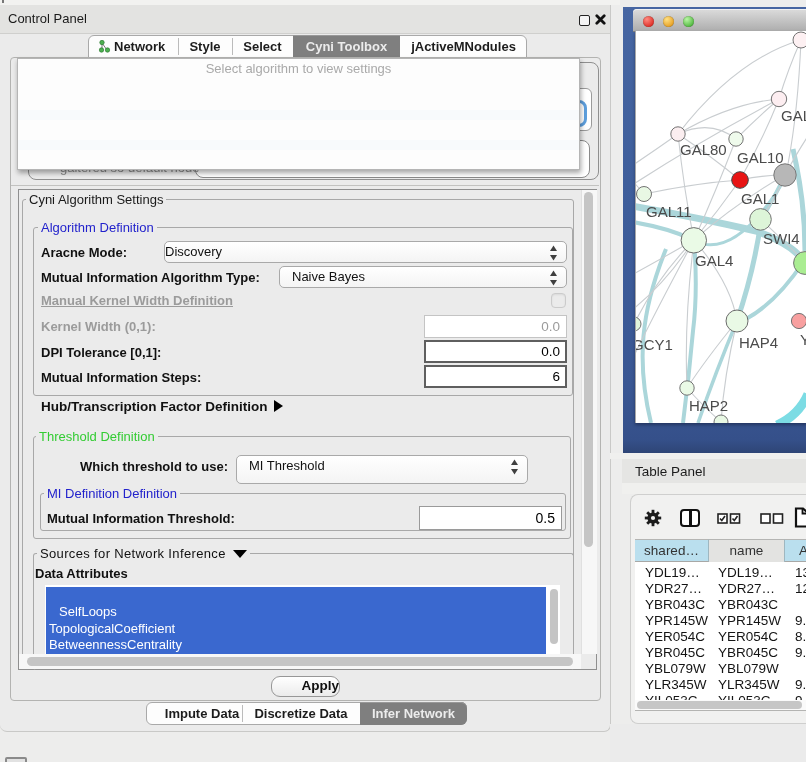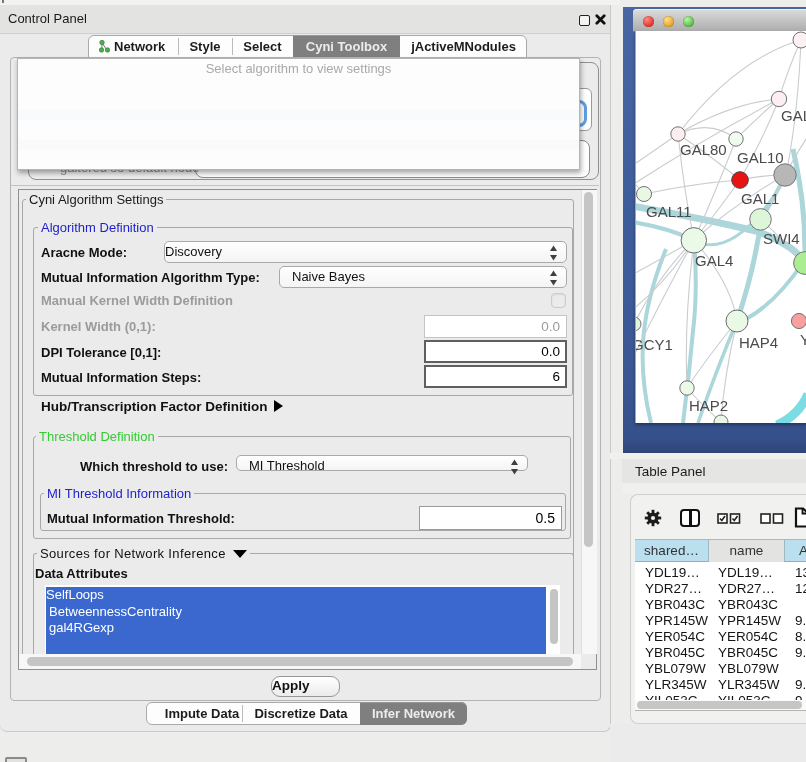--- a/index.html
+++ b/index.html
@@ -68,73 +68,74 @@
 <div class="combo" style="left:164px;top:241px;width:403px;height:22px;line-height:20px;padding-left:0;">Discovery<svg style="position:absolute;right:8px;top:3px" width="9" height="16" viewBox="0 0 9 16">
       <path d="M4.5 0.5 L8 6 L1 6 Z" fill="#3f3f3f"></path>
       <path d="M4.5 15.5 L8 10 L1 10 Z" fill="#3f3f3f"></path>
     </svg></div>
 <div class="abs lbl" style="left:41px;top:270px;">Mutual Information Algorithm Type:</div>
 <div class="combo" style="left:279px;top:266px;width:288px;height:22px;line-height:20px;padding-left:12px;">Naive Bayes<svg style="position:absolute;right:8px;top:3px" width="9" height="16" viewBox="0 0 9 16">
       <path d="M4.5 0.5 L8 6 L1 6 Z" fill="#3f3f3f"></path>
       <path d="M4.5 15.5 L8 10 L1 10 Z" fill="#3f3f3f"></path>
     </svg></div>
 
-<div class="abs lbl dis" style="left:41px;top:293px;">Manual Kernel Width Definition</div>
+<div class="abs lbl dis" style="left:41px;top:293px;text-decoration:underline;">Manual Kernel Width Definition</div>
 <div class="abs" style="left:551px;top:293px;width:15px;height:15px;background:#ebebeb;border:1px solid #cbcbcb;border-radius:4px;box-sizing:border-box;box-shadow:inset 0 1px 2px rgba(0,0,0,0.08);"></div>
 
 <div class="abs lbl dis" style="left:41px;top:319px;">Kernel Width (0,1):</div>
 <div class="field" style="left:424px;top:315px;width:143px;height:23px;border:1px solid #c4c4c4;color:#9b9b9b;line-height:21px;padding-right:6px;">0.0</div>
 
 <div class="abs lbl" style="left:41px;top:345px;">DPI Tolerance [0,1]:</div>
 <div class="field" style="left:424px;top:340px;width:143px;height:23px;border:2px solid #5f5f5f;color:#000;line-height:19px;padding-right:5px;">0.0</div>
 
 <div class="abs lbl" style="left:41px;top:370px;">Mutual Information Steps:</div>
 <div class="field" style="left:424px;top:365px;width:143px;height:23px;border:2px solid #5f5f5f;color:#000;line-height:19px;padding-right:5px;">6</div>
 
 <div class="abs lbl" style="left:41px;top:399px;font-size:13.5px;">Hub/Transcription Factor Definition</div>
 <div class="abs" style="left:274px;top:400px;width:0;height:0;border-left:9px solid #000;border-top:6px solid transparent;border-bottom:6px solid transparent;"></div>
 
 <div class="grp" style="left:33px;top:436px;width:538px;height:103px;"></div>
 <div class="gtit" style="left:36px;top:430px;color:#33cc33;">Threshold Definition</div>
 
 <div class="abs lbl" style="left:80px;top:459px;">Which threshold to use:</div>
-<div class="combo" style="left:236px;top:455px;width:292px;height:16px;line-height:20px;padding-left:12px;">MI Threshold<svg style="position:absolute;right:8px;top:3px" width="9" height="16" viewBox="0 0 9 16">
+<div class="combo" style="left:236px;top:455px;width:292px;height:29px;line-height:20px;padding-left:12px;">MI Threshold<svg style="position:absolute;right:8px;top:3px" width="9" height="16" viewBox="0 0 9 16">
       <path d="M4.5 0.5 L8 6 L1 6 Z" fill="#3f3f3f"></path>
       <path d="M4.5 15.5 L8 10 L1 10 Z" fill="#3f3f3f"></path>
     </svg></div>
 
 <div class="grp" style="left:40px;top:493px;width:526px;height:38px;"></div>
-<div class="gtit" style="left:44px;top:487px;color:#2222cc;">MI Threshold Information</div>
+<div class="gtit" style="left:44px;top:487px;color:#2222cc;">MI Definition Definition</div>
 <div class="abs lbl" style="left:47px;top:511px;">Mutual Information Threshold:</div>
 <div class="field" style="left:419px;top:506px;width:143px;height:24px;border:1px solid #9a9a9a;color:#000;line-height:22px;padding-right:6px;font-size:14px;">0.5</div>
 
 <div class="grp" style="left:33px;top:553px;width:541px;height:117px;border-bottom:none;"></div>
 <div class="gtit" style="left:37px;top:547px;color:#111;letter-spacing:0.35px;">Sources for Network Inference <span style="display:inline-block;width:0;height:0;border-top:8px solid #000;border-left:7px solid transparent;border-right:7px solid transparent;margin-left:3px;"></span></div>
 <div class="abs lbl" style="left:35px;top:566px;">Data Attributes</div>
 
 <div class="abs" style="left:45px;top:585px;width:515px;height:71px;background:#fff;"></div>
 <div class="abs" style="left:46px;top:587px;width:500px;height:67px;background:#3a68cf;color:#fff;font-size:13px;overflow:hidden;">
-  <div style="height:16.7px;line-height:16.7px;padding-left:0;">SelfLoops</div>
+  <div style="height:16.7px;line-height:16.7px;padding-left:13px;margin-top:17px;">SelfLoops</div>
+  <div style="height:16.7px;line-height:16.7px;padding-left:3px;">TopologicalCoefficient</div>
   <div style="height:16.7px;line-height:16.7px;padding-left:3px;">BetweennessCentrality</div>
   <div style="height:16.7px;line-height:16.7px;padding-left:3px;">gal4RGexp</div>
 </div>
 <div class="abs" style="left:550px;top:589px;width:8px;height:55px;background:#c4c4c4;border-radius:4px;"></div>
 
 <div class="abs" style="left:581px;top:190px;width:16px;height:464px;background:#f7f7f7;border-left:1px solid #e0e0e0;box-sizing:border-box;"></div>
 <div class="abs" style="left:584px;top:192px;width:9px;height:355px;background:#c5c5c5;border-radius:4.5px;"></div>
 <div class="abs" style="left:19px;top:654px;width:562px;height:15px;background:#f7f7f7;"></div>
 <div class="abs" style="left:27px;top:657px;width:546px;height:9px;background:#c5c5c5;border-radius:4.5px;"></div>
 
 <div class="abs" style="left:17px;top:58px;width:563px;height:112px;background:#fdfdfd;border:1px solid #b5b5b5;box-shadow:1px 3px 5px rgba(0,0,0,0.35);box-sizing:border-box;">
   <div style="position:absolute;left:0;top:51px;width:100%;height:10px;background:#f8fafc;"></div>
   <div style="position:absolute;left:0;top:81px;width:100%;height:10px;background:#f8fafc;"></div>
   <div style="position:absolute;left:0;top:2px;width:100%;text-align:center;font-size:13px;color:#a9a9a9;">Select algorithm to view settings</div>
 </div>
 
-<div class="abs" style="left:271px;top:676px;width:67px;height:19px;background:linear-gradient(#ffffff,#ebebeb);border:1px solid #979797;border-radius:9px;text-align:left;font-size:13.5px;font-weight:bold;color:#111;line-height:18px;">Apply</div>
+<div class="abs" style="left:271px;top:676px;width:67px;height:19px;background:linear-gradient(#ffffff,#ebebeb);border:1px solid #979797;border-radius:9px;text-align:right;font-size:13.5px;font-weight:bold;color:#111;line-height:18px;">Apply</div>
 
 <div class="abs" style="left:146px;top:702px;width:321px;height:23px;background:#fdfdfd;border:1px solid #a9a9a9;border-radius:6px;box-sizing:border-box;"></div>
 <div class="abs" style="left:146px;top:702px;width:96px;height:23px;line-height:23px;font-size:13px;font-weight:bold;color:#1c1c1c;text-align:center;margin-left:8px;">Impute Data</div>
 <div class="abs" style="left:242px;top:705px;width:1px;height:17px;background:#bbb;"></div>
 <div class="abs" style="left:242px;top:702px;width:118px;height:23px;line-height:23px;font-size:13px;font-weight:bold;color:#1c1c1c;text-align:center;">Discretize Data</div>
 <div class="abs" style="left:360px;top:702px;width:107px;height:23px;background:#7f7f7f;border-radius:0 6px 6px 0;line-height:23px;font-size:13px;font-weight:bold;color:#ececec;text-align:center;box-shadow:inset 0 1px 0 #999;">Infer Network</div>
 
 <div class="abs" style="left:5px;top:757px;width:18px;height:14px;border:2px solid #8a8a8a;border-radius:2px;background:#e2e2e2;"></div>
 
 <div class="abs" style="left:623px;top:7px;width:183px;height:446px;background:linear-gradient(180deg,#4766a2 0%,#3e5e9b 45%,#3a5793 85%,#35508a 97%,#2e4576 100%);"></div>

